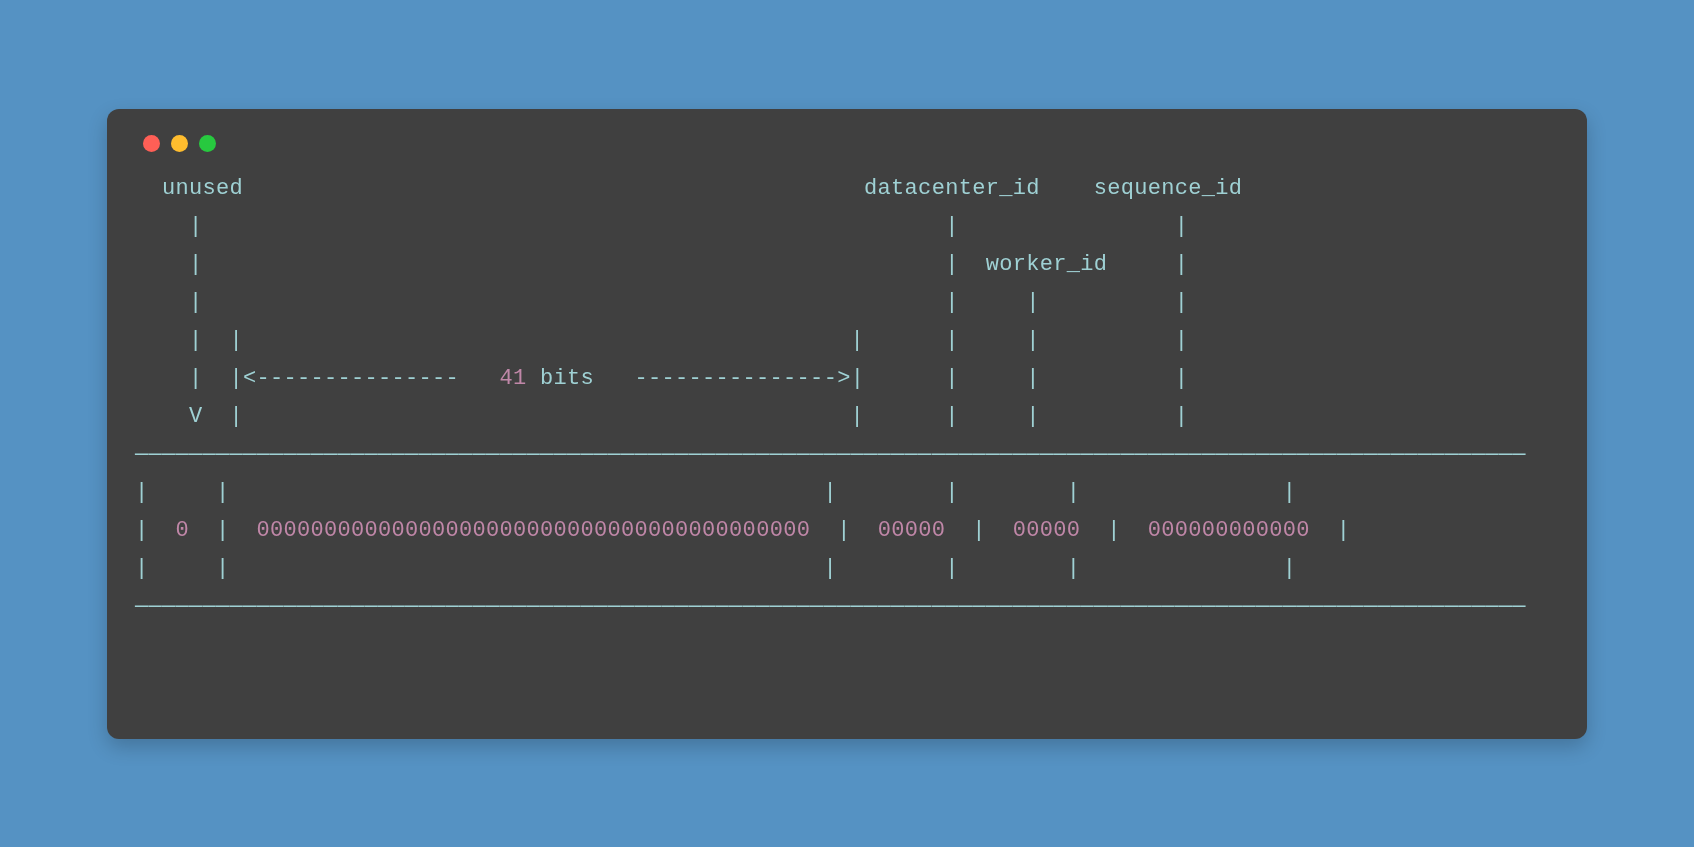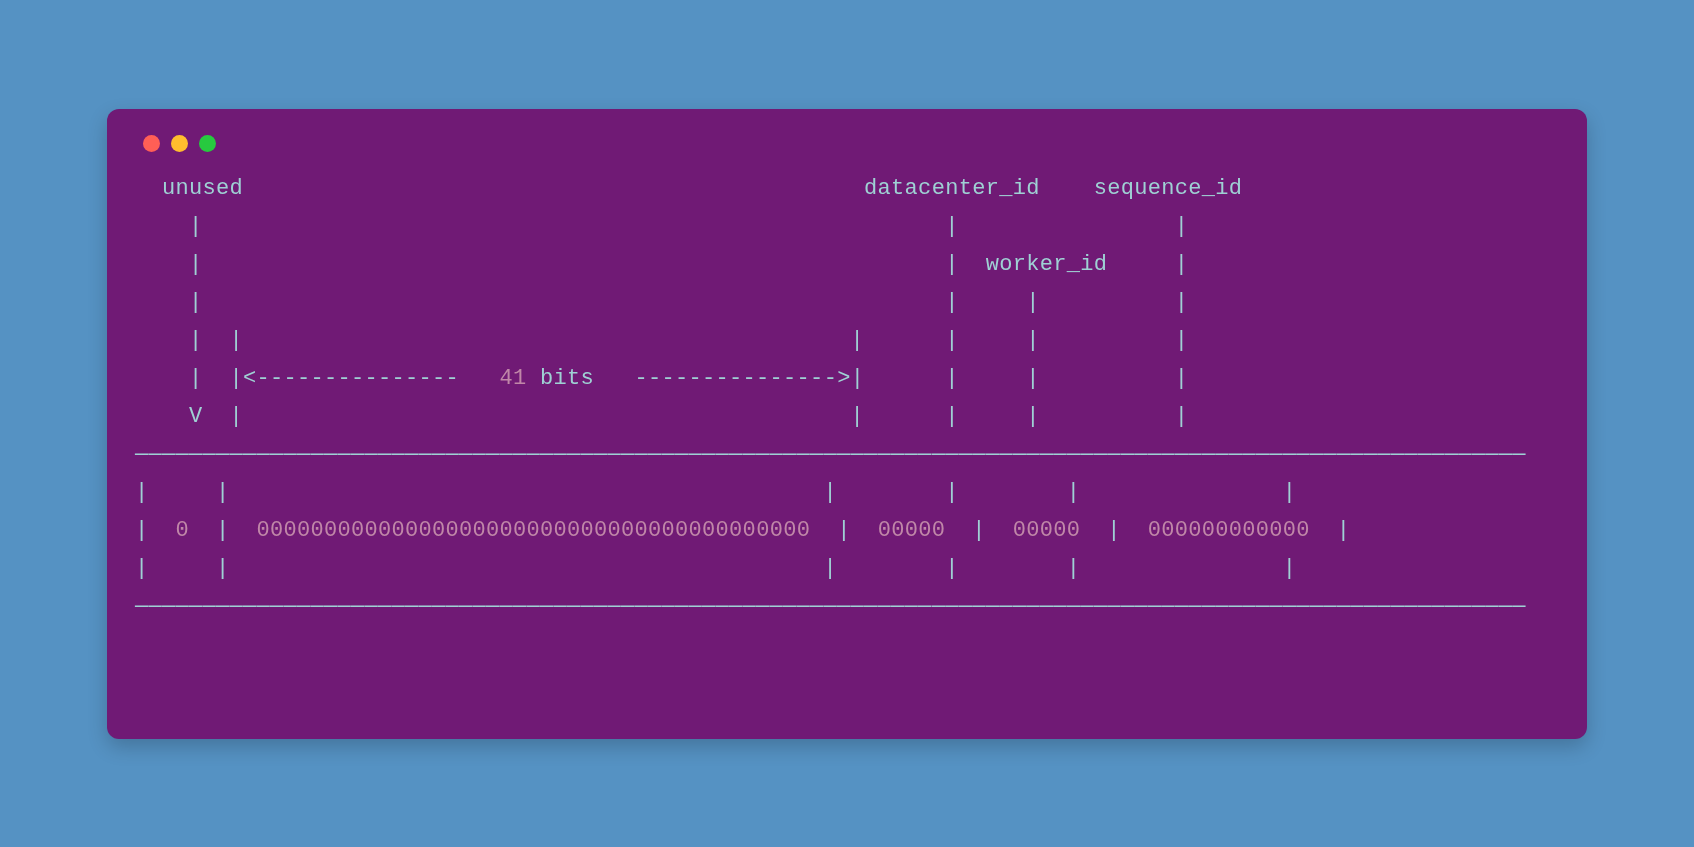--- a/index.html
+++ b/index.html
@@ -12,21 +12,21 @@
       background-color: #5592c3;
       width: 1694px;
       height: 847px;
       display: flex;
       align-items: center;
       justify-content: center;
       font-family: 'Courier New', Courier, monospace;
     }
     
     .terminal-window {
-      background-color: #701a75;
+      background-color: #404040;
       border-radius: 12px;
       width: 1480px;
       height: 630px;
       padding: 20px 28px;
       box-shadow: 0 8px 20px rgba(0,0,0,0.2);
     }
     
     .window-controls {
       display: flex;
       gap: 11px;

